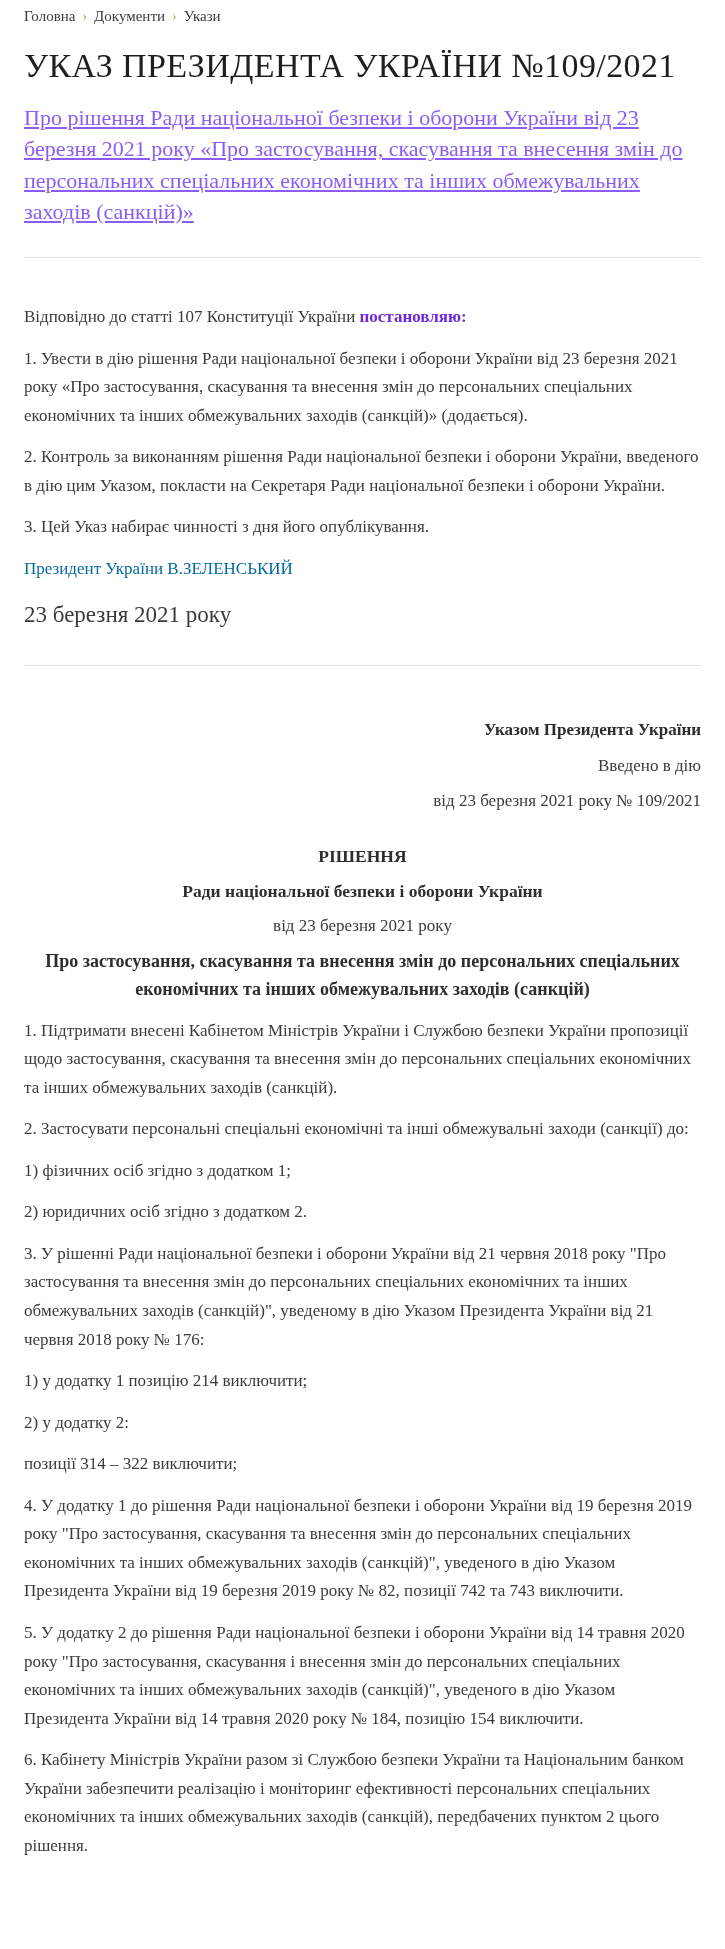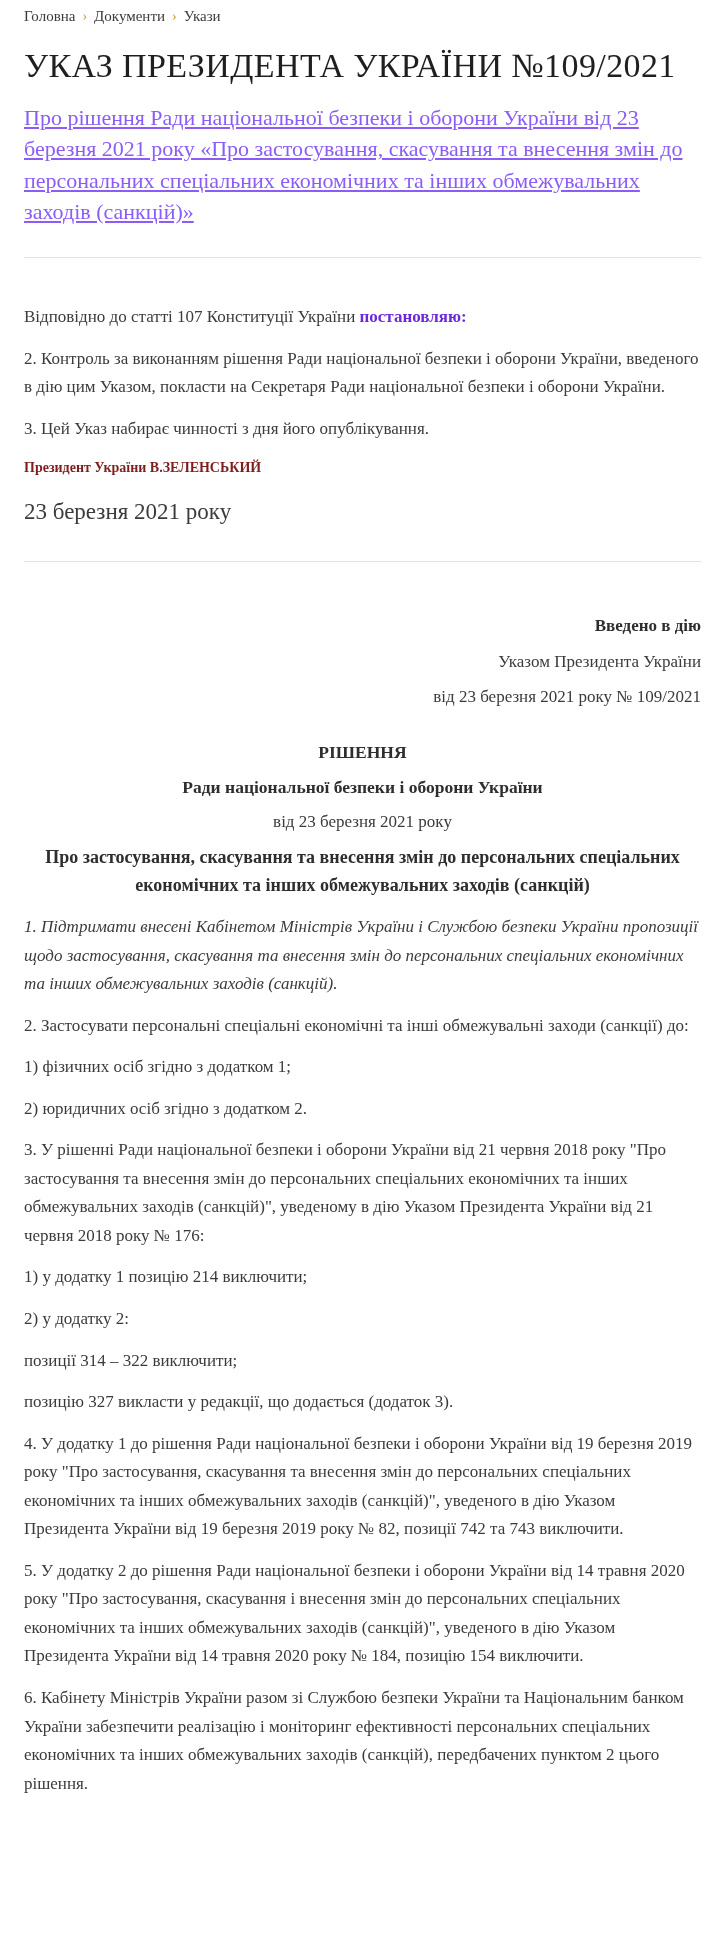--- a/index.html
+++ b/index.html
@@ -72,25 +72,25 @@
     font-size: 17px;
     line-height: 1.68;
     margin-top: 13px;
   }
   p.intro-line {
     font-size: 17px;
     line-height: 1.68;
     margin-top: 45px;
   }
   p.signature-line {
-    font-size: 14px;
-    font-weight: bold;
+    font-size: 17px;
+    font-weight: normal;
     line-height: 1.68;
     margin-top: 13px;
-    color: #7f1d1d;
+    color: #0369a1;
   }
   p.date-line {
     font-size: 23px;
     line-height: 1.68;
     margin-top: 13px;
   }
 
   
   .decision-meta {
     text-align: right;
@@ -128,21 +128,20 @@
     text-align: center;
     font-weight: bold;
     font-size: 18px;
     line-height: 1.55;
     margin: 9px auto 0 auto;
     max-width: 660px;
     color: #2e2e2e;
   }
 
   .decision-paragraphs p:first-child {
-    font-style: italic;
   }
 
   b.inline-bold { font-weight: bold; color: #6d28d9; }
 </style>
 </head>
 <body>
 
 <div class="page">
 
   <nav class="breadcrumb"><a>Головна</a><span class="crumb-sep">›</span><a>Документи</a><span class="crumb-sep">›</span><a>Укази</a></nav>
@@ -150,36 +149,37 @@
   <h1 class="doc-title">УКАЗ ПРЕЗИДЕНТА УКРАЇНИ №109/2021</h1>
 
   <h2 class="doc-subtitle">Про рішення Ради національної безпеки і оборони України від 23 березня 2021 року «Про застосування, скасування та внесення змін до персональних спеціальних економічних та інших обмежувальних заходів (санкцій)»</h2>
 
   <hr class="divider">
 
   <section class="decree body-text">
     <p class="intro-line"><span>Відповідно до статті 107 Конституції України </span><b class="inline-bold">постановляю:</b></p>
 
     <div>
+        <p>1. Увести в дію рішення Ради національної безпеки і оборони України від 23 березня 2021 року «Про застосування, скасування та внесення змін до персональних спеціальних економічних та інших обмежувальних заходів (санкцій)» (додається).</p>
         <p>2. Контроль за виконанням рішення Ради національної безпеки і оборони України, введеного в дію цим Указом, покласти на Секретаря Ради національної безпеки і оборони України.</p>
         <p>3. Цей Указ набирає чинності з дня його опублікування.</p>
       </div>
 
     <p class="signature-line">Президент України В.ЗЕЛЕНСЬКИЙ</p>
 
     <p class="date-line">23 березня 2021 року</p>
   </section>
 
   <hr class="divider">
 
   <section class="decision">
 
     <div class="decision-meta">
+        <p>Указом Президента України</p>
         <p>Введено в дію</p>
-        <p>Указом Президента України</p>
         <p>від 23 березня 2021 року № 109/2021</p>
       </div>
 
     <p class="heading-kicker">РІШЕННЯ</p>
 
     <p class="heading-name">Ради національної безпеки і оборони України</p>
 
     <p class="heading-date">від 23 березня 2021 року</p>
 
     <p class="heading-title">Про застосування, скасування та внесення змін до персональних спеціальних економічних та інших обмежувальних заходів (санкцій)</p>
@@ -187,21 +187,20 @@
 
     <div class="decision-paragraphs body-text">
         <p>1. Підтримати внесені Кабінетом Міністрів України і Службою безпеки України пропозиції щодо застосування, скасування та внесення змін до персональних спеціальних економічних та інших обмежувальних заходів (санкцій).</p>
         <p>2. Застосувати персональні спеціальні економічні та інші обмежувальні заходи (санкції) до:</p>
         <p>1) фізичних осіб згідно з додатком 1;</p>
         <p>2) юридичних осіб згідно з додатком 2.</p>
         <p>3. У рішенні Ради національної безпеки і оборони України від 21 червня 2018 року "Про застосування та внесення змін до персональних спеціальних економічних та інших обмежувальних заходів (санкцій)", уведеному в дію Указом Президента України від 21 червня 2018 року № 176:</p>
         <p>1) у додатку 1 позицію 214 виключити;</p>
         <p>2) у додатку 2:</p>
         <p>позиції 314 – 322 виключити;</p>
-        <p>позицію 327 викласти у редакції, що додається (додаток 3).</p>
         <p>4. У додатку 1 до рішення Ради національної безпеки і оборони України від 19 березня 2019 року "Про застосування, скасування та внесення змін до персональних спеціальних економічних та інших обмежувальних заходів (санкцій)", уведеного в дію Указом Президента України від 19 березня 2019 року № 82, позиції 742 та 743 виключити.</p>
         <p>5. У додатку 2 до рішення Ради національної безпеки і оборони України від 14 травня 2020 року "Про застосування, скасування і внесення змін до персональних спеціальних економічних та інших обмежувальних заходів (санкцій)", уведеного в дію Указом Президента України від 14 травня 2020 року № 184, позицію 154 виключити.</p>
         <p>6. Кабінету Міністрів України разом зі Службою безпеки України та Національним банком України забезпечити реалізацію і моніторинг ефективності персональних спеціальних економічних та інших обмежувальних заходів (санкцій), передбачених пунктом 2 цього рішення.</p>
       </div>
 
   </section>
 
 </div>
 
 </body></html>

